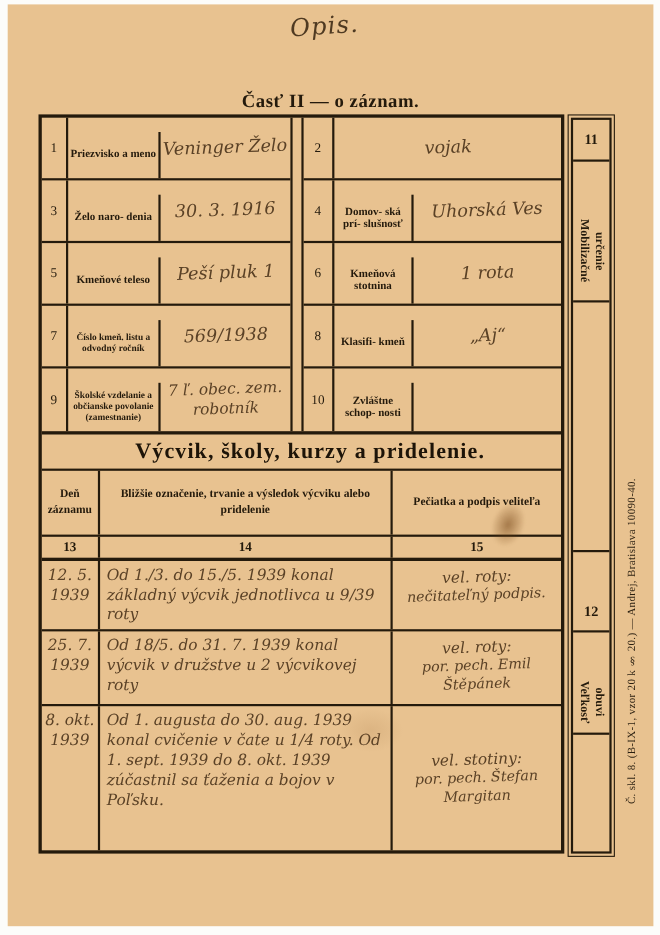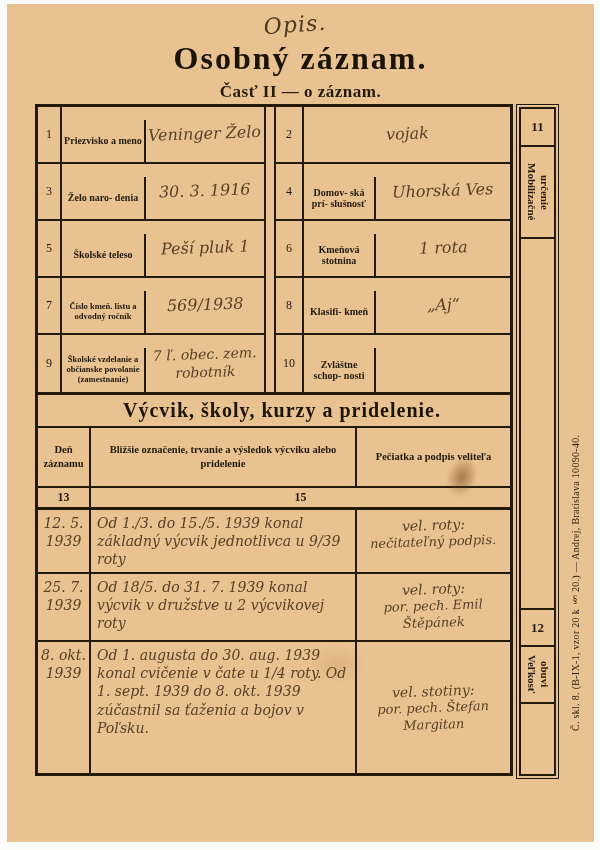--- a/index.html
+++ b/index.html
@@ -77,21 +77,21 @@
   .tr-row .c-date{padding:4px 3px;text-align:center;}
   .tr-row .c-desc{padding:4px 6px;text-align:left;}
   .tr-row .c-sig{padding:6px 4px;display:flex;flex-direction:column;align-items:center;justify-content:flex-start;text-align:center;}
   .tr-row.r3 .c-sig{justify-content:center;}
   .sig1{font-size:14px;}
   .sig2{font-size:13px;}
   
   .sidebar{
     position:absolute;left:512px;top:103px;width:37px;height:669px;
     border:2px solid #241a0c;outline:1px solid #241a0c;outline-offset:2px;
-    display:flex;flex-direction:column;background:transparent;
+    display:flex;flex-direction:column;background:transparent;gap:36px;
   }
   .sb-cell{border-bottom:2px solid #241a0c;display:flex;align-items:center;justify-content:center;}
   .sb-cell:last-child{border-bottom:none;}
   .sb-num{height:38px;font-weight:bold;font-size:13px;}
   .sb-rot{writing-mode:vertical-lr;font-weight:bold;font-size:11px;line-height:1.2;text-align:center;}
   .sb-l1{height:92px;}
   .sb-sp1{flex:1;}
   .sb-n2{height:37px;}
   .sb-l2{height:57px;}
   .sb-sp2{height:70px;}
@@ -109,21 +109,20 @@
     filter:blur(1px);transform:rotate(20deg);}
   .stain.s2{left:300px;top:640px;width:60px;height:40px;
     background:radial-gradient(ellipse,rgba(130,80,30,0.12),transparent 70%);}
 </style>
 </head>
 <body>
 
 <div class="page">
 
   <div class="opis">Opis.</div>
-  <div class="title">Osobný záznam.</div>
   <div class="subtitle">Časť II — o záznam.</div>
 
   <div class="main-table">
 
     <div class="form-section">
       <div class="subtable left">
         <div class="s-row">
           <div class="c-num">1</div>
           <div class="c-label">Priezvisko a meno</div>
           <div class="c-val">
@@ -132,21 +131,21 @@
         </div>
         <div class="s-row">
           <div class="c-num">3</div>
           <div class="c-label">Želo naro- denia</div>
           <div class="c-val">
               <span class="hw">30. 3. 1916</span>
             </div>
         </div>
         <div class="s-row">
           <div class="c-num">5</div>
-          <div class="c-label">Školské teleso</div>
+          <div class="c-label">Kmeňové teleso</div>
           <div class="c-val">
               <span class="hw">Peší pluk 1</span>
             </div>
         </div>
         <div class="s-row">
           <div class="c-num">7</div>
           <div class="c-label small">Číslo kmeň. listu a odvodný ročník</div>
           <div class="c-val">
               <span class="hw">569/1938</span>
             </div>
@@ -203,20 +202,21 @@
     <div class="section-title">Výcvik, školy, kurzy a pridelenie.</div>
 
     <div class="tr-header">
       <div class="c-date">Deň záznamu</div>
       <div class="c-desc">Bližšie označenie, trvanie a výsledok výcviku alebo pridelenie</div>
       <div class="c-sig">Pečiatka a podpis veliteľa</div>
     </div>
 
     <div class="tr-nums">
       <div class="c-date">13</div>
+      <div class="c-desc">14</div>
       <div class="c-sig">15</div>
     </div>
 
     <div class="tr-row" style="height:64px;">
       <div class="c-date"><span class="hw sm">12. 5. 1939</span></div>
       <div class="c-desc"><span class="hw sm">Od 1./3. do 15./5. 1939 konal základný výcvik jednotlivca u 9/39 roty</span></div>
       <div class="c-sig">
         <span class="hw sig1">vel. roty:</span>
         <span class="hw sig2">nečitateľný podpis.</span>
       </div>

